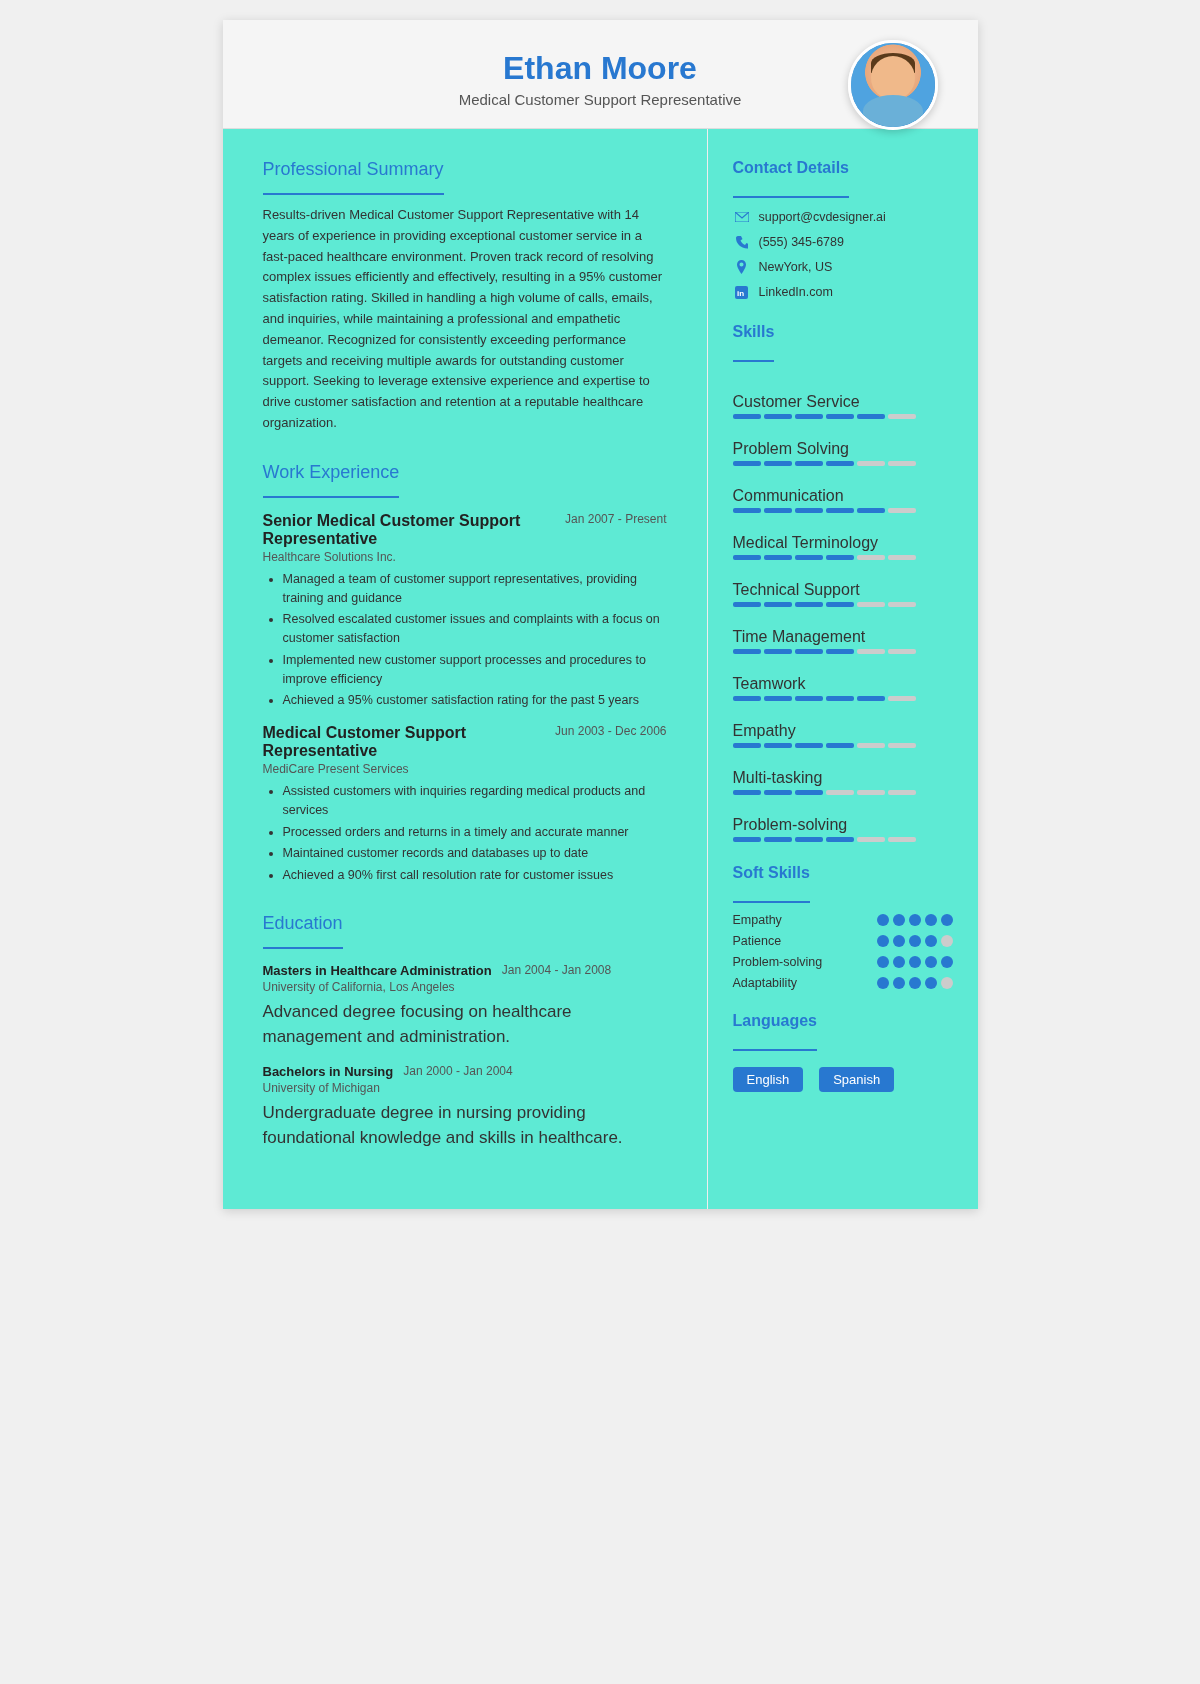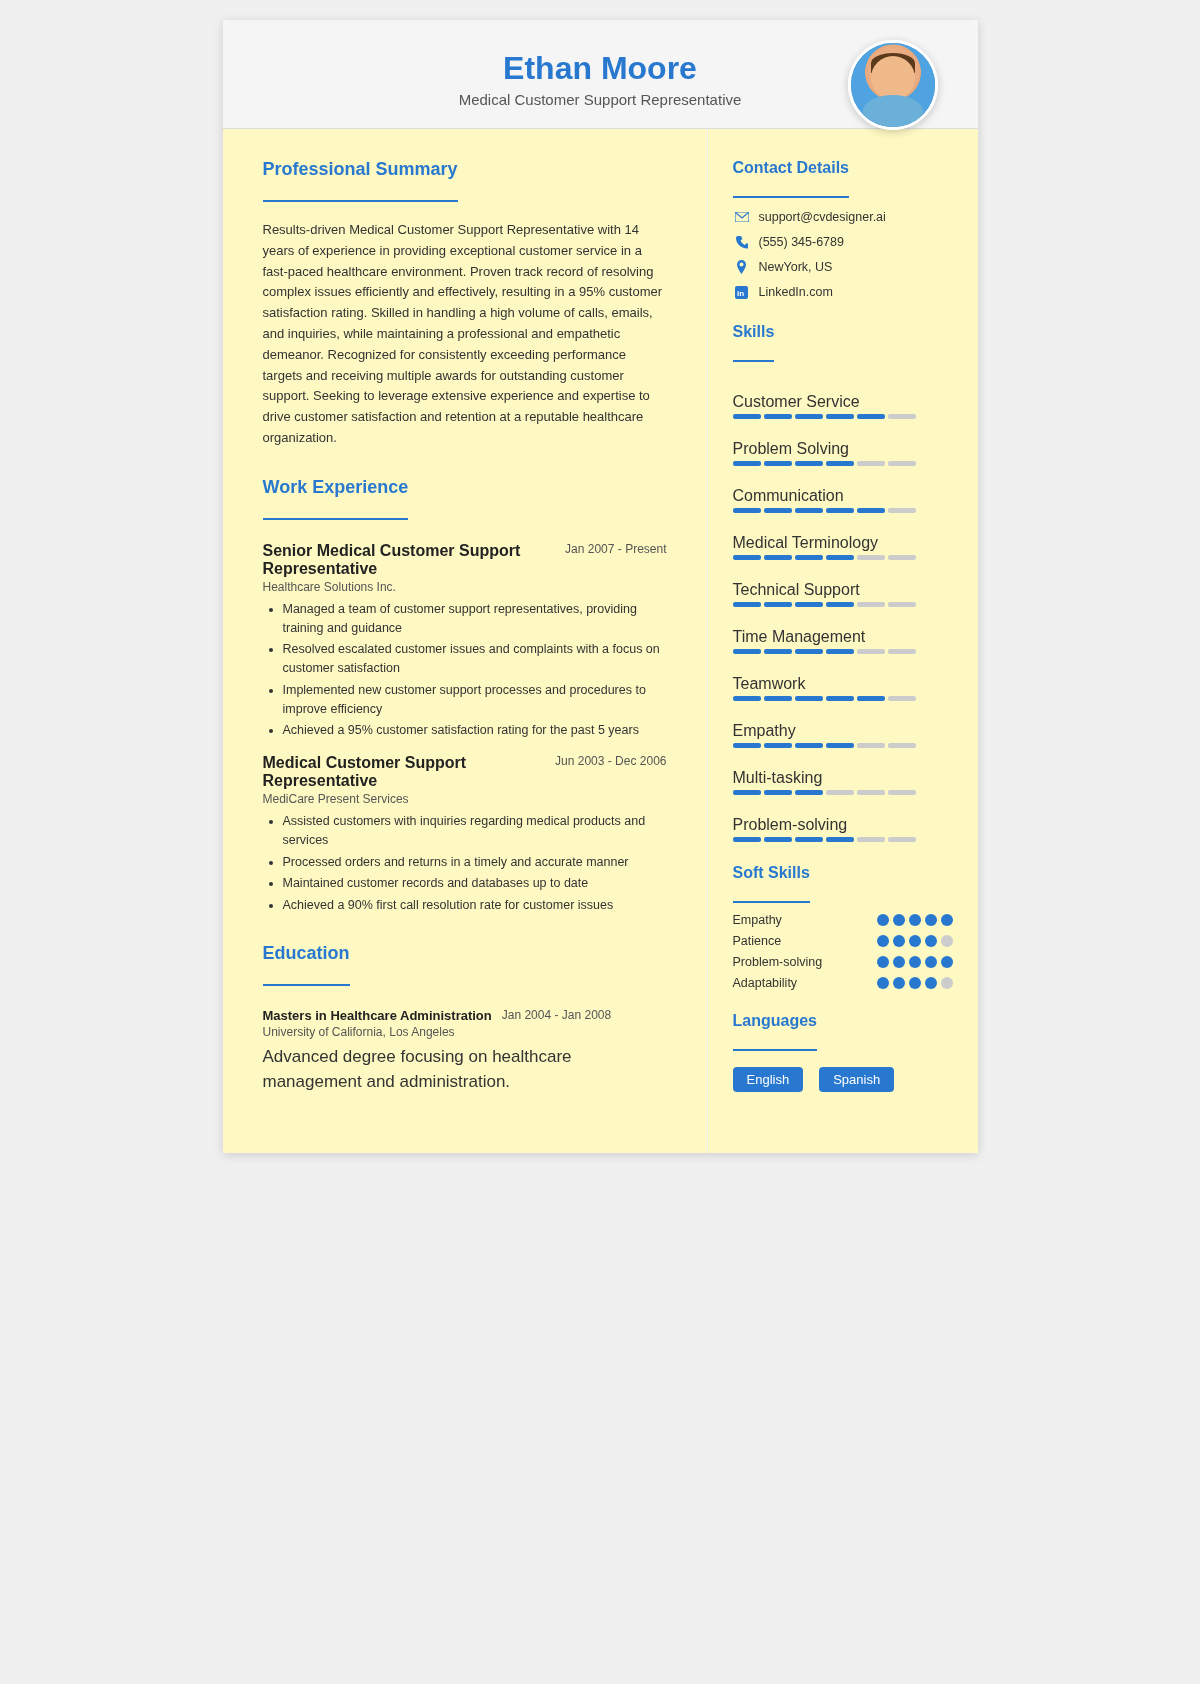--- a/index.html
+++ b/index.html
@@ -5,21 +5,21 @@
     * { margin: 0; padding: 0; box-sizing: border-box; }
     body {
       font-family: Arial, sans-serif;
       background: #f0f0f0;
       display: flex;
       justify-content: center;
       padding: 20px;
     }
     .resume-container {
       width: 755px;
-      background: #fef9c3;
+      background: #5eead4;
       box-shadow: 0 2px 10px rgba(0,0,0,0.15);
       position: relative;
     }
     
     .header {
       background: #f5f5f5;
       padding: 30px 40px 20px 40px;
       text-align: center;
       border-bottom: 1px solid #ddd;
       position: relative;
@@ -96,24 +96,23 @@
       border-right: 1px solid #eee;
     }
     .right-col {
       width: 270px;
       padding: 30px 25px;
     }
 
     
     .section-title {
       font-size: 18px;
-      font-weight: bold;
+      font-weight: normal;
       color: #2878d0;
-      margin-bottom: 8px;
-      padding-bottom: 20px;
+      padding-bottom: 13px;
       border-bottom: 2px solid #2878d0;
       display: inline-block;
     }
     .section-block {
       margin-bottom: 28px;
     }
 
     
     .summary-text {
       font-size: 13px;
@@ -345,20 +344,28 @@
         <div>
           <div class="edu-header">
             <div class="edu-degree">Masters in Healthcare Administration</div>
             <div class="edu-date">Jan 2004 - Jan 2008</div>
           </div>
           <div class="edu-school">University of California, Los Angeles</div>
           <div class="edu-desc">Advanced degree focusing on healthcare management and administration.</div>
         </div>
 
         
+        <div style="margin-top:14px;">
+          <div class="edu-header">
+            <div class="edu-degree">Bachelors in Nursing</div>
+            <div class="edu-date">Jan 2000 - Jan 2004</div>
+          </div>
+          <div class="edu-school">University of Michigan</div>
+          <div class="edu-desc">Undergraduate degree in nursing providing foundational knowledge and skills in healthcare.</div>
+        </div>
       </div>
 
     </div>
 
     <div class="right-col">
 
       <div class="right-section-block">
         <div class="contact-title">Contact Details</div>
         <div class="contact-item">
           <div class="contact-icon">

